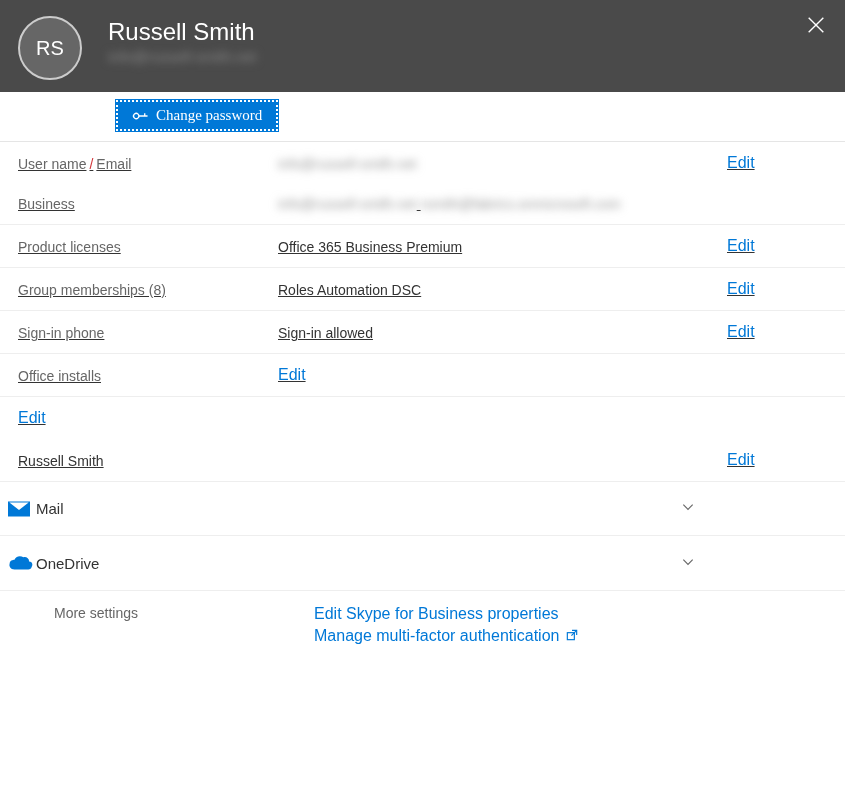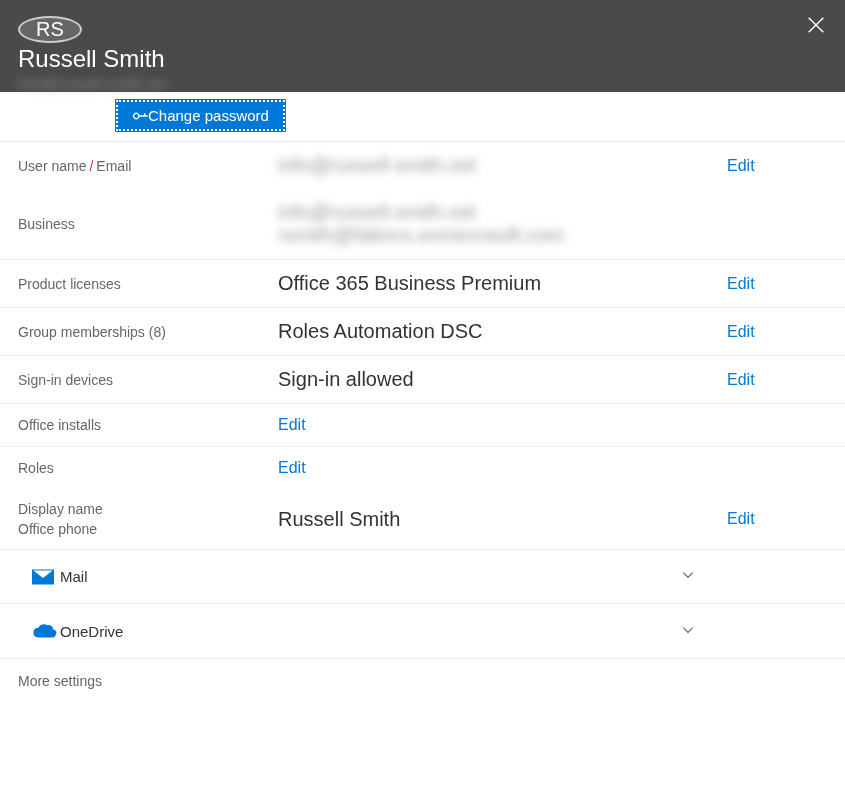--- a/index.html
+++ b/index.html
@@ -15,21 +15,20 @@
       background: #fff;
     }
     .header {
       background: #4a4a4a;
       color: #fff;
       padding: 16px 18px 12px 18px;
       display: flex;
       align-items: flex-start;
       position: relative;
       height: 92px;
-      flex-direction: column;
     }
     .avatar {
       width: 64px;
       height: 64px;
       border-radius: 50%;
       background: #666;
       border: 2px solid #ccc;
       display: flex;
       align-items: center;
       justify-content: center;
@@ -73,33 +72,34 @@
     .change-pwd-btn {
       background: #0078d7;
       color: #fff;
       border: 2px dotted #fff;
       outline: 1px solid #0078d7;
       padding: 5px 14px;
       font-size: 15px;
       cursor: pointer;
       display: inline-flex;
       align-items: center;
-      gap: 0;
-      font-family: Liberation Sans, sans-serif;
+      gap: 8px;
+      font-family: Liberation Serif, serif;
     }
     .change-pwd-btn svg {
       width: 16px;
       height: 16px;
       transform: rotate(-45deg);
     }
     .detail-row {
       display: flex;
       padding: 12px 18px;
       border-bottom: 1px solid #eee;
-      align-items: center;
+      align-items: flex-end;
+      text-decoration: underline;
     }
     .detail-row.no-border {
       border-bottom: none;
     }
     .detail-label {
       width: 260px;
       color: #666;
       font-size: 14px;
       flex-shrink: 0;
     }
@@ -107,21 +107,21 @@
       display: block;
       margin-top: 4px;
     }
     .detail-label .sep {
       color: #d13438;
       margin: 0 3px;
     }
     .detail-value {
       flex: 1;
       color: #333;
-      font-size: 20px;
+      font-size: 14px;
     }
     .detail-value .line {
       display: block;
     }
     .detail-value .blurred {
       color: #999;
       filter: blur(4px);
       display: inline-block;
     }
     .detail-action {
@@ -130,21 +130,21 @@
     }
     .detail-action a, .link {
       color: #0078d7;
       text-decoration: none;
       cursor: pointer;
       font-size: 16px;
     }
     .expand-section {
       display: flex;
       align-items: center;
-      padding: 18px 32px;
+      padding: 18px 8px;
       border-bottom: 1px solid #eee;
       cursor: pointer;
       position: relative;
     }
     .expand-section .icon-box {
       width: 28px;
       display: flex;
       align-items: center;
       justify-content: flex-start;
     }
@@ -168,20 +168,21 @@
       height: 18px;
       fill: #0078d7;
     }
     .more-settings-row {
       display: flex;
       padding: 14px 18px 24px 18px;
       align-items: flex-start;
     }
     .more-settings-row .detail-label {
       width: 260px;
+      margin-left: 36px;
     }
     .more-links {
       display: flex;
       flex-direction: column;
       gap: 4px;
     }
     .more-links .link-line {
       display: flex;
       align-items: center;
       gap: 6px;
@@ -254,40 +255,35 @@
 
 <div class="detail-row">
   <div class="detail-label">Group memberships (8)</div>
   <div class="detail-value">
     <span class="line">Roles Automation DSC</span>
   </div>
   <div class="detail-action"><a>Edit</a></div>
 </div>
 
 <div class="detail-row">
-  <div class="detail-label">Sign-in devices</div>
+  <div class="detail-label">Sign-in phone</div>
   <div class="detail-value">Sign-in allowed</div>
   <div class="detail-action"><a>Edit</a></div>
 </div>
 
 <div class="detail-row">
   <div class="detail-label">Office installs</div>
   <div class="detail-action"><a>Edit</a></div>
 </div>
 
 <div class="detail-row no-border">
-  <div class="detail-label">Roles</div>
-  <div class="detail-action"><a>Edit</a></div>
-</div>
-
-<div class="detail-row">
-  <div class="detail-label">
-    <span>Display name</span>
-    <span class="sub">Office phone</span>
-  </div>
+  <div class="detail-action"><a>Edit</a></div>
+</div>
+
+<div class="detail-row">
   <div class="detail-value">Russell Smith</div>
   <div class="detail-action"><a>Edit</a></div>
 </div>
 
 <div class="expand-section">
   <div class="icon-box mail-icon">
     <svg viewBox="0 0 24 16">
         <path d="M0 0 L24 0 L24 16 L0 16 Z M0 0 L12 10 L24 0" fill="#0078d7"></path>
         <path d="M0 1 L12 10 L24 1 L24 0 L0 0 Z" fill="#0078d7"></path>
         <polygon points="1,2 12,10 23,2 23,15 1,15" fill="#0078d7"></polygon>
@@ -313,13 +309,28 @@
   <div class="section-label">OneDrive</div>
   <div class="chevron">
     <svg viewBox="0 0 24 24">
         <polyline points="4,8 12,16 20,8" fill="none" stroke="#666" stroke-width="2"></polyline>
       </svg>
   </div>
 </div>
 
 <div class="more-settings-row">
   <div class="detail-label">More settings</div>
+  <div class="more-links">
+    <div class="link-line">
+      <a class="link">Edit Skype for Business properties</a>
+    </div>
+    <div class="link-line">
+      <a class="link">Manage multi-factor authentication</a>
+      <span class="ext-icon">
+        <svg viewBox="0 0 24 24">
+            <rect x="4" y="8" width="12" height="12" stroke="#0078d7" stroke-width="2" fill="none"></rect>
+            <polyline points="12,4 20,4 20,12" stroke="#0078d7" stroke-width="2" fill="none"></polyline>
+            <line x1="20" y1="4" x2="11" y2="13" stroke="#0078d7" stroke-width="2"></line>
+          </svg>
+      </span>
+    </div>
+  </div>
 </div>
 
 </body></html>

